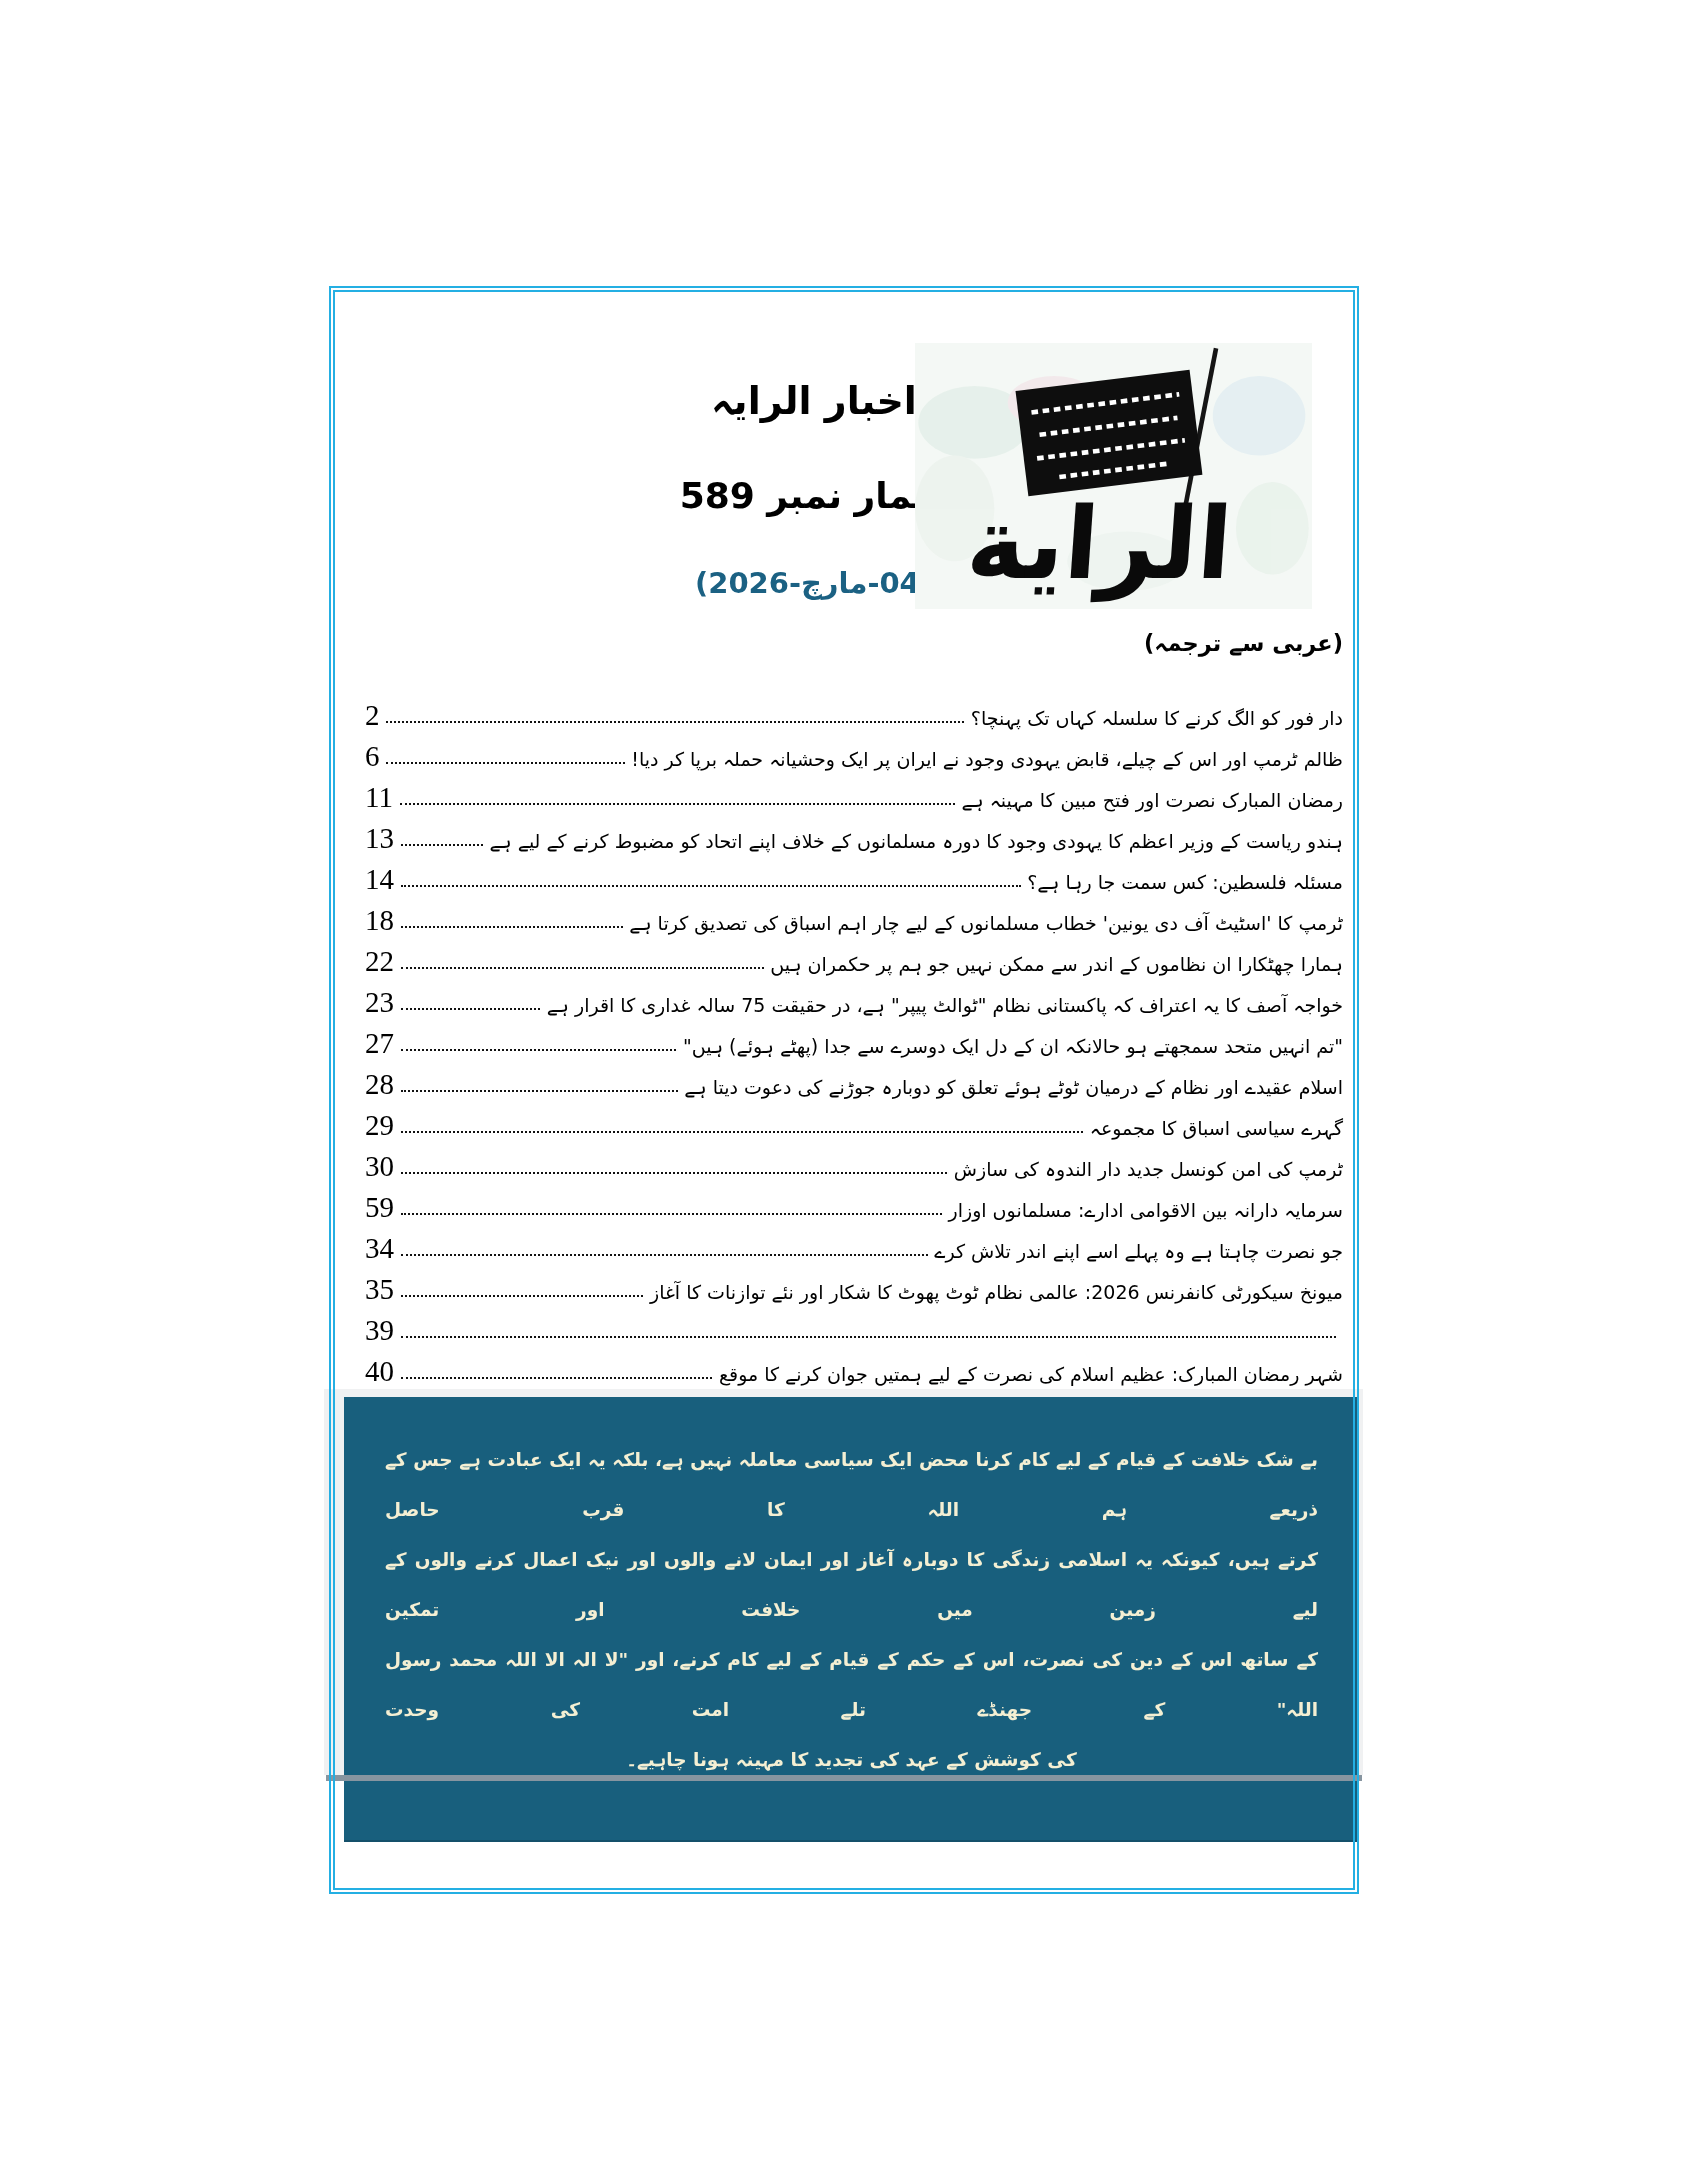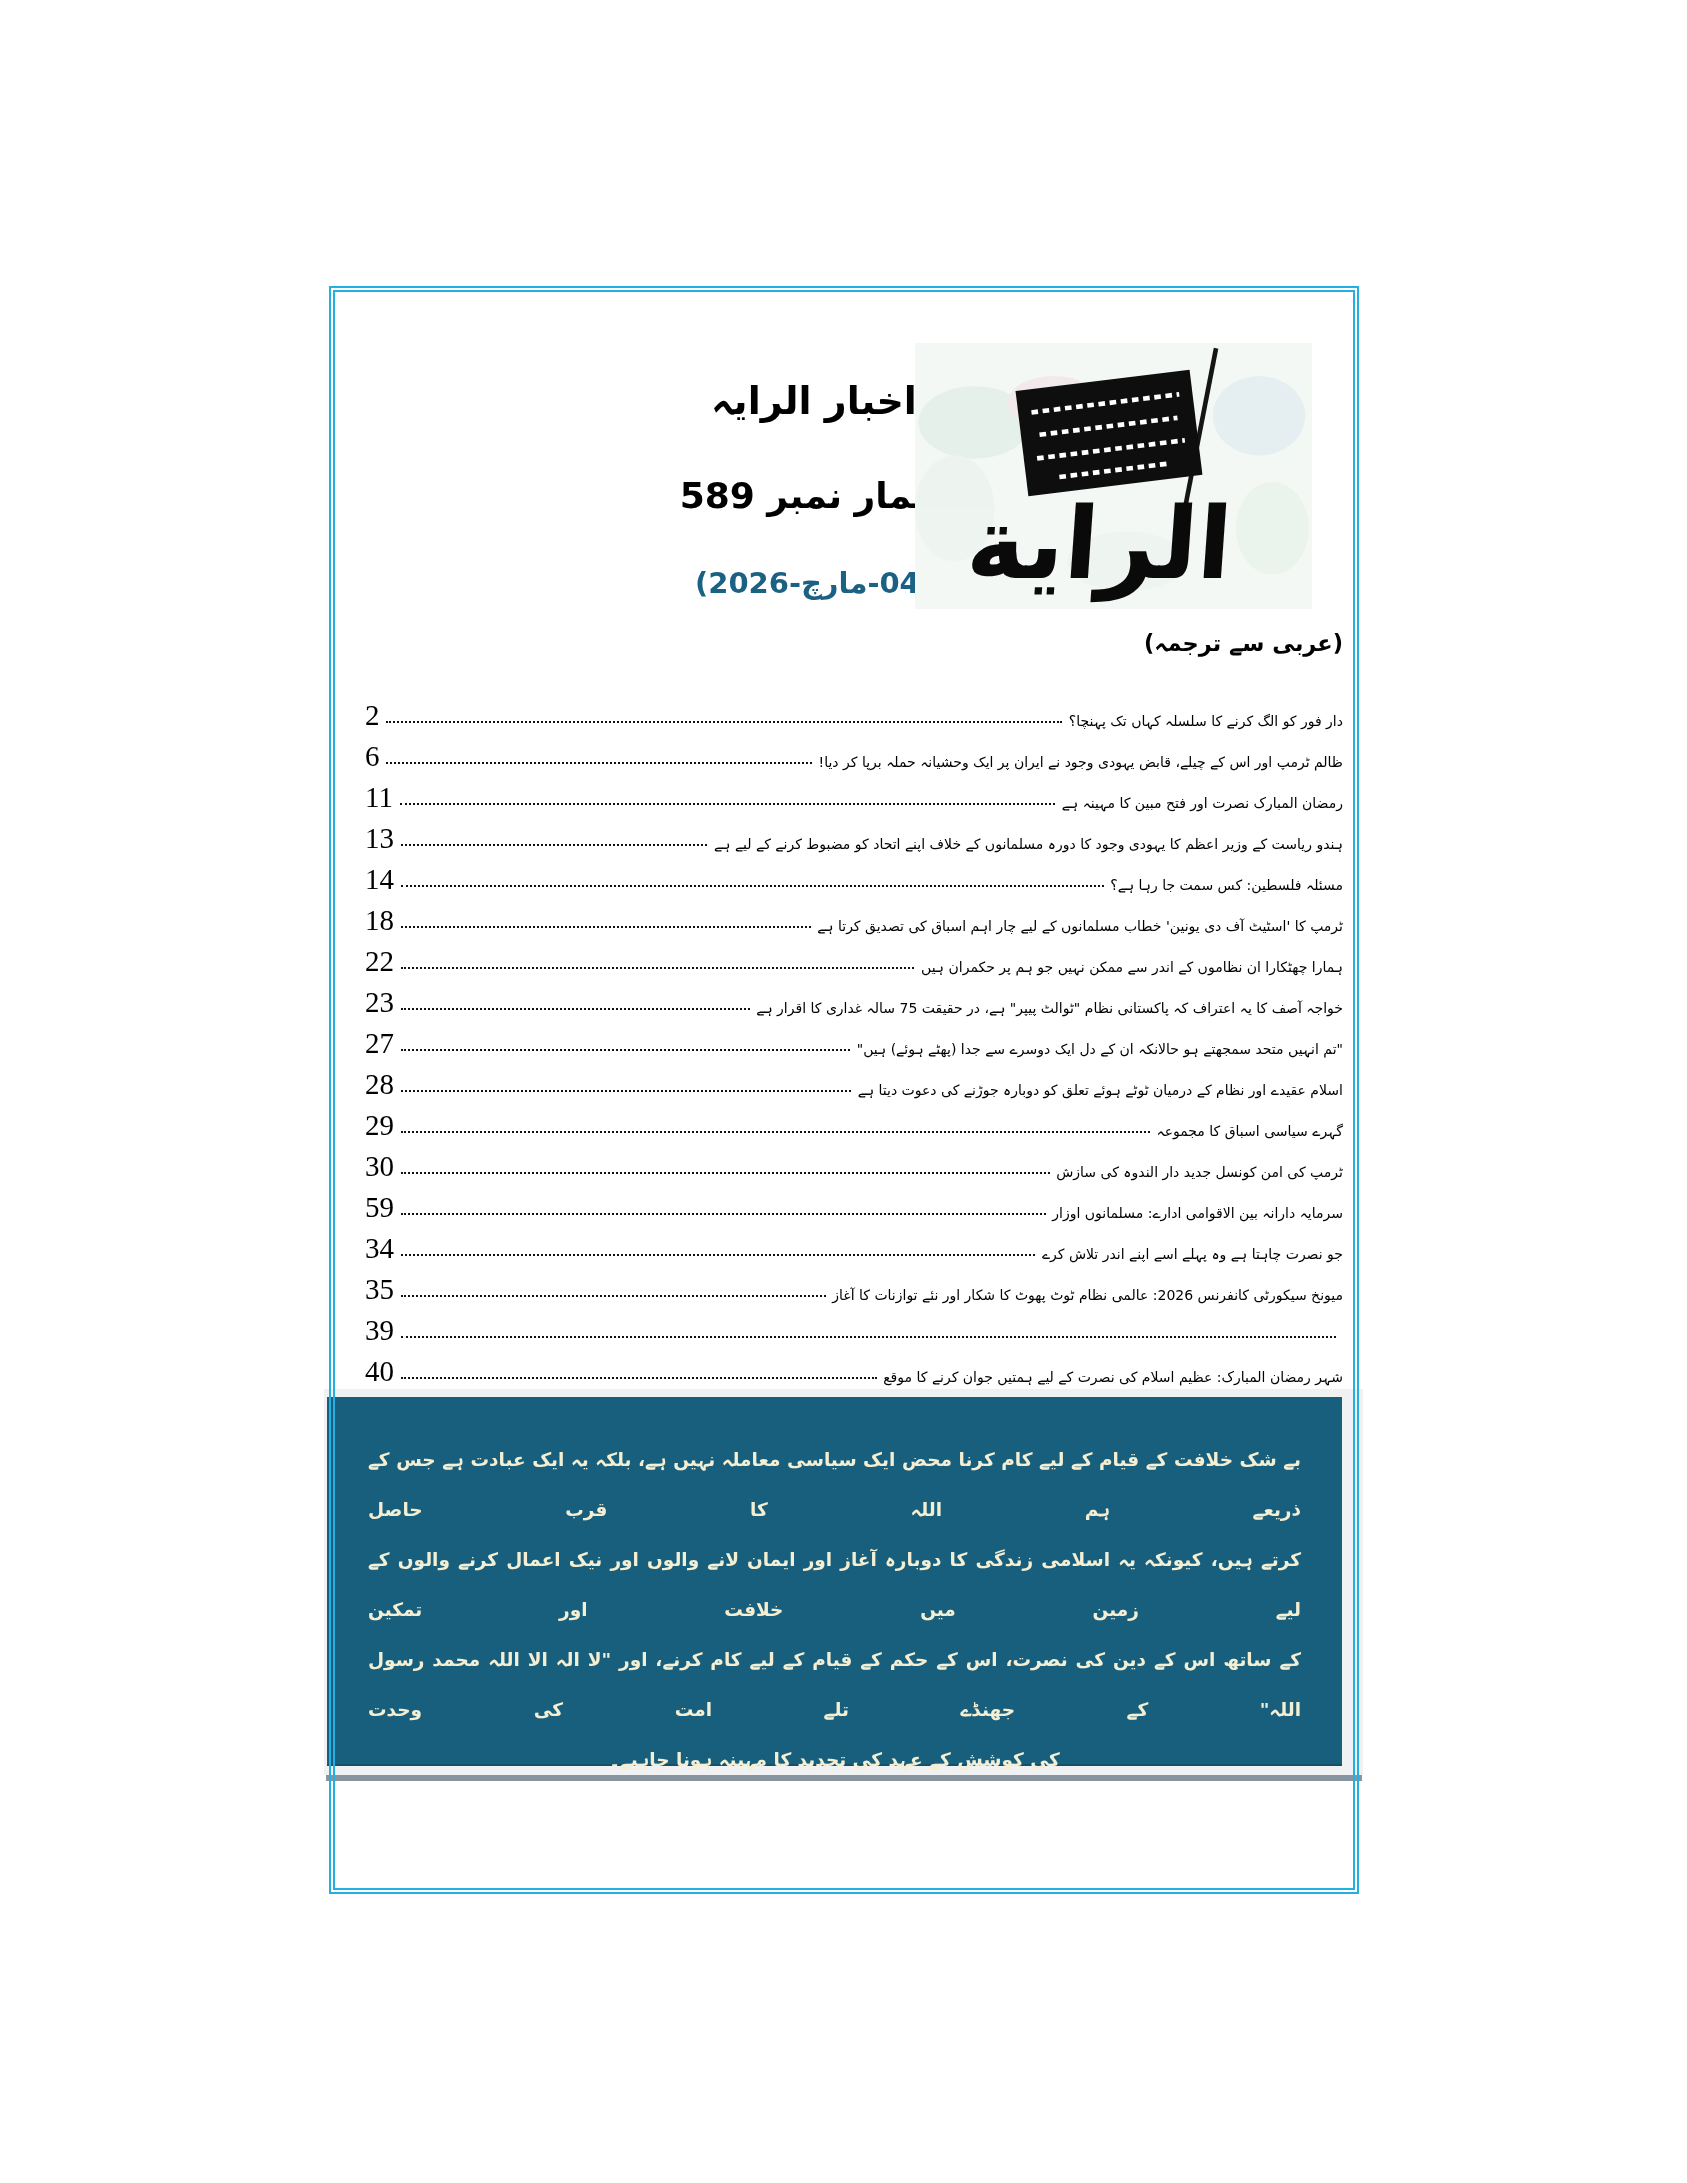--- a/index.html
+++ b/index.html
@@ -21,28 +21,28 @@
 
   
   .section-heading {
     position:absolute; top:630px; right:344px; direction:rtl;
     font-size:22.5px; font-weight:bold; color:#000; white-space:nowrap;
   }
 
   
   .toc { position:absolute; left:365px; top:693px; width:978px; direction:rtl; }
   .toc-row { display:flex; align-items:flex-end; height:41px; direction:rtl; }
-  .toc-title { white-space:nowrap; font-size:14px; color:#000; padding-bottom:5.3px; }
+  .toc-title { white-space:nowrap; font-size:19px; color:#000; padding-bottom:5.3px; }
   .toc-dots  { flex:1 1 auto; min-width:9.3px; border-bottom:2.6px dotted #111; margin:0 6.6px 10.6px 6.6px; }
   .toc-num   { font-family:"Liberation Serif","DejaVu Serif",serif; font-size:29px; color:#000; line-height:1; padding-bottom:4px; direction:ltr; }
 
   
   .quote-wrap { position:absolute; left:324px; top:1389px; width:1039px; height:386px; background:#F0F1F2; }
   .quote-box  {
-    position:absolute; left:3px; top:8px; width:1015px; height:369px;
+    position:absolute; left:20px; top:8px; width:1015px; height:445px;
     background:#185F7D; border-bottom:2.6px solid #14506A;
     padding:38px 41px 0 41px; direction:rtl;
   }
   .q-line {
     font-size:18.5px; font-weight:bold; color:#F4EFD3; line-height:50px;
     text-align:justify; text-align-last:justify; white-space:normal;
   }
   .q-line.last { text-align:center; text-align-last:center; }
 
   .gray-bar { position:absolute; left:326px; top:1775px; width:1036px; height:6px; background:#8795A0; }

